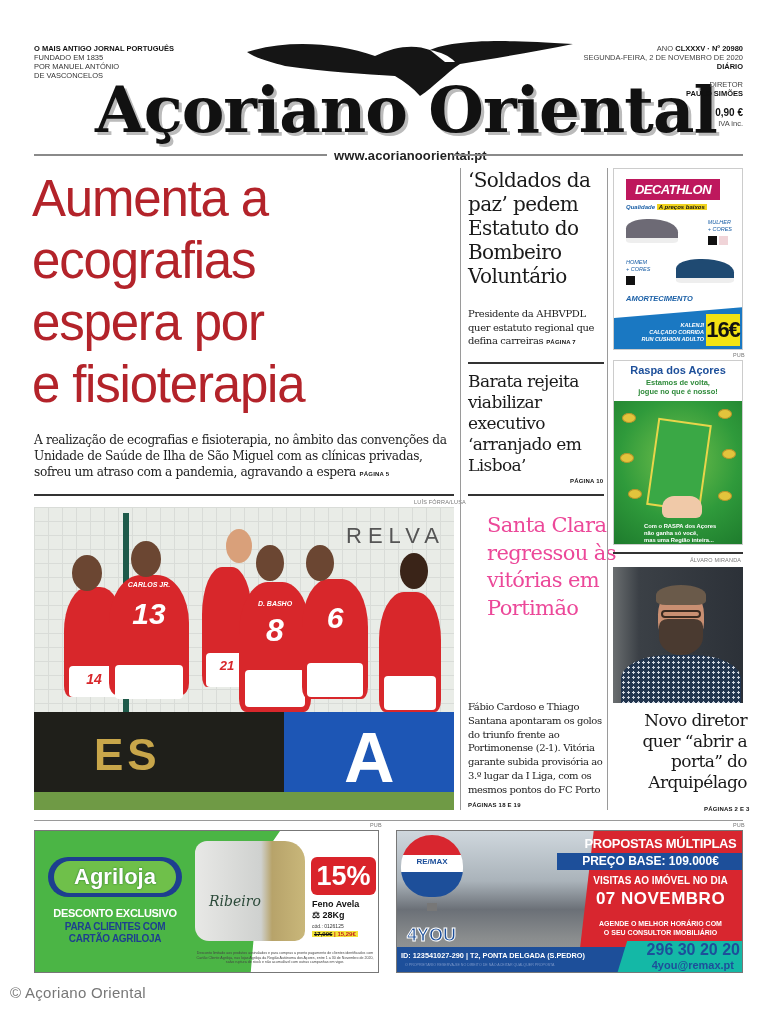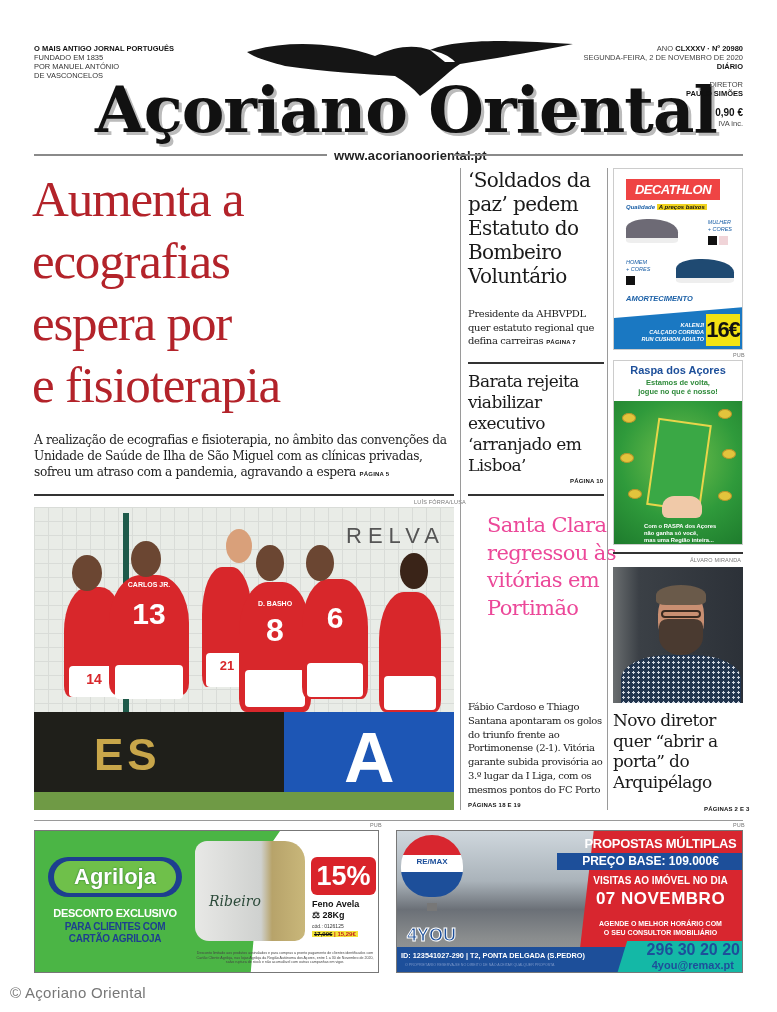--- a/index.html
+++ b/index.html
@@ -28,21 +28,21 @@
 
   .url-rule { left: 34px; top: 149px; width: 709px; height: 12px; }
   .url-rule .line { position: absolute; top: 5px; height: 2px; background: #8a8a8a; }
   .url-rule .line.l { left: 0; width: 293px; }
   .url-rule .line.r { right: 0; width: 290px; }
   .url-rule .url { position: absolute; left: 300px; top: -1px; font-size: 13px; font-weight: bold; color: #222; letter-spacing: 0.1px; }
 
   
   .lead-head {
     left: 32px; top: 168px; width: 420px;
-    font-family: Liberation Serif, serif; font-size: 51px; line-height: 62px;
+    font-family: Liberation Sans, sans-serif; font-size: 51px; line-height: 62px;
     color: #b3232a; font-weight: normal; letter-spacing: -1.2px;
   }
   .lead-head span { display: block; white-space: nowrap; }
   .lead-deck {
     left: 34px; top: 432px; width: 420px;
     font-family: "DejaVu Serif", serif; font-size: 12.2px; line-height: 16px; color: #222;
     letter-spacing: -0.35px;
   }
   .pg { font-family: "Liberation Sans", sans-serif; font-size: 6px; font-weight: bold; letter-spacing: 0.2px; text-transform: uppercase; color: #111; }
 
@@ -55,37 +55,37 @@
   .photo .net { position: absolute; inset: 0;
     background-image: linear-gradient(#d9dcd8 1px, transparent 1px), linear-gradient(90deg, #d9dcd8 1px, transparent 1px);
     background-size: 14px 14px; }
   .photo .post { position: absolute; left: 89px; top: 6px; width: 6px; height: 200px; background: #1e5a4a; }
   .photo .relva { position: absolute; left: 312px; top: 16px; font-size: 22px; letter-spacing: 6px; color: #555; }
   .photo .bn-left { position: absolute; left: 0; top: 205px; width: 260px; height: 90px; background: #1f1f1a; }
   .photo .bn-left .es { position: absolute; left: 60px; top: 18px; font-size: 44px; font-weight: bold; color: #c8a64a; letter-spacing: 4px; }
   .photo .bn-right { position: absolute; left: 250px; top: 205px; width: 170px; height: 90px; background: #1d56b5; }
   .photo .bn-right .a { position: absolute; left: 60px; top: 6px; font-size: 70px; font-weight: bold; color: #fff; }
   .photo .grass { position: absolute; left: 0; bottom: 0; width: 100%; height: 18px; background: #6f9a45; }
-  .player { position: absolute; border-radius: 40% 40% 10% 10%; background: #d8272b; }
+  .player { position: absolute; border-radius: 40% 40% 10% 10%; background: #d8272b; font-style: italic; }
   .player .shorts { position: absolute; left: 8%; width: 84%; height: 28%; background: #fff; border-radius: 4px; }
   .player .num { position: absolute; width: 100%; text-align: center; color: #fff; font-weight: bold; }
   .head { position: absolute; border-radius: 50%; background: #6b4632; }
   .h-serif { font-family: "DejaVu Serif", serif; color: #1a1a1a; letter-spacing: -0.6px; }
   .soldados-head { left: 468px; top: 168px; width: 136px; font-size: 20px; line-height: 24px; }
   .soldados-deck { left: 468px; top: 307px; width: 138px; font-family: "DejaVu Serif", serif; font-size: 10px; line-height: 13.5px; color: #222; letter-spacing: -0.35px; }
   .barata-head { left: 468px; top: 371px; width: 136px; font-size: 17px; line-height: 21px; }
   .barata-pg { left: 570px; top: 478px; }
   .santa-head { left: 487px; top: 512px; width: 136px; font-size: 21px; line-height: 27.5px; color: #ec4899; }
   .santa-deck { left: 468px; top: 700px; width: 140px; font-family: "DejaVu Serif", serif; font-size: 10px; line-height: 13.8px; color: #222; letter-spacing: -0.4px; }
 
   .vline { width: 1px; background: #9a9a9a; }
 
   
   .deca { left: 613px; top: 168px; width: 130px; height: 182px; background: #fff; border: 1px solid #ccc; overflow: hidden; }
-  .deca .logo { position: absolute; left: 12px; top: 10px; width: 94px; height: 21px; background: #ef4444; color: #fff; font-weight: bold; font-size: 13px; text-align: center; line-height: 21px; letter-spacing: -0.5px; font-style: italic; }
+  .deca .logo { position: absolute; left: 12px; top: 10px; width: 94px; height: 21px; background: #be185d; color: #fff; font-weight: bold; font-size: 13px; text-align: center; line-height: 21px; letter-spacing: -0.5px; font-style: italic; }
   .deca .qual { position: absolute; left: 12px; top: 35px; font-size: 6px; font-style: italic; font-weight: bold; color: #1a5fa6; }
   .deca .qual span { background: #f0d31e; color: #111; padding: 0 2px; }
   .deca .shoe1 { position: absolute; left: 12px; top: 50px; width: 52px; height: 24px; background: #6d6a75; border-radius: 40% 55% 10% 10%; border-bottom: 5px solid #eee; }
   .deca .shoe2 { position: absolute; left: 62px; top: 90px; width: 58px; height: 24px; background: #1f4a72; border-radius: 40% 55% 10% 10%; border-bottom: 5px solid #eee; }
   .deca .mulher { position: absolute; right: 10px; top: 50px; font-size: 5.5px; font-style: italic; color: #1a5fa6; text-align: left; line-height: 7px; }
   .deca .mulher .sw { display: inline-block; width: 9px; height: 9px; margin: 3px 2px 0 0; }
   .deca .homem { position: absolute; left: 12px; top: 90px; font-size: 5.5px; font-style: italic; color: #1a5fa6; line-height: 7px; }
   .deca .homem .sw { display: inline-block; width: 9px; height: 9px; margin-top: 3px; background: #111; }
   .deca .amort { position: absolute; left: 12px; top: 125px; font-size: 7.5px; font-weight: bold; font-style: italic; color: #1a5fa6; }
   .deca .band { position: absolute; left: 0; top: 138px; width: 130px; height: 44px; background: #1a78c2; clip-path: polygon(0 25%, 100% 0, 100% 100%, 0 100%); }
@@ -102,21 +102,21 @@
   .raspa .bottom { position: absolute; left: 30px; top: 122px; font-size: 5.8px; font-weight: bold; color: #fff; line-height: 7px; }
 
   .director-photo { left: 613px; top: 567px; width: 130px; height: 136px; overflow: hidden; background: #3a3f45; }
   .director-photo .bg { position: absolute; inset: 0; background: linear-gradient(90deg, #6a6e70 0%, #3b4046 20%, #2c3138 100%); }
   .director-photo .face { position: absolute; left: 45px; top: 22px; width: 46px; height: 56px; border-radius: 45% 45% 40% 40%; background: #c98f72; }
   .director-photo .hair { position: absolute; left: 43px; top: 18px; width: 50px; height: 20px; border-radius: 50% 50% 20% 20%; background: #6a5a4a; }
   .director-photo .beard { position: absolute; left: 46px; top: 52px; width: 44px; height: 36px; border-radius: 20% 20% 50% 50%; background: #4a3a30; }
   .director-photo .glasses { position: absolute; left: 48px; top: 43px; width: 40px; height: 8px; border: 2px solid #3a2a20; border-radius: 4px; }
   .director-photo .sweater { position: absolute; left: 8px; top: 88px; width: 120px; height: 60px; border-radius: 40% 40% 0 0; background: #23364f;
     background-image: radial-gradient(#cfd6e0 1px, transparent 1.2px); background-size: 5px 5px; }
-  .novo-head { left: 613px; top: 710px; width: 134px; font-size: 17px; line-height: 20.5px; }
+  .novo-head { left: 613px; top: 710px; width: 134px; font-size: 17px; line-height: 20.5px; text-align: right; }
 
   
   .agri { left: 34px; top: 830px; width: 345px; height: 143px; background: #fff; border: 1px solid #777; overflow: hidden; }
   .agri .green { position: absolute; left: 0; top: 0; width: 245px; height: 143px; background: #4bb545; clip-path: polygon(0 0, 100% 0, 92% 20%, 88% 100%, 0 100%); }
   .agri .logo { position: absolute; left: 13px; top: 26px; width: 134px; height: 40px; background: #1d3f8f; border-radius: 20px; }
   .agri .logo span { position: absolute; left: 6px; top: 4px; width: 122px; height: 32px; border-radius: 16px; background: #6fc04a; color: #fff; font-weight: bold; font-size: 22px; text-align: center; line-height: 32px; text-shadow: 0 0 2px #1d6b2a; }
   .agri .d1 { position: absolute; left: 0; top: 76px; width: 160px; text-align: center; font-size: 11px; font-weight: bold; color: #fff; letter-spacing: -0.3px; }
   .agri .d2 { position: absolute; left: 0; top: 90px; width: 160px; text-align: center; font-size: 10px; font-weight: bold; color: #1d3f8f; line-height: 12px; letter-spacing: -0.3px; }
   .agri .bale { position: absolute; left: 160px; top: 10px; width: 110px; height: 100px; background: linear-gradient(90deg, #e8e8e6 0%, #cfd1cf 60%, #b7a36a 70%, #c9b77a 100%); border-radius: 12px 20px 10px 14px; }
   .agri .bale span { position: absolute; left: 14px; top: 52px; font-family: "DejaVu Serif", serif; font-style: italic; font-size: 14px; color: #2c4a3a; }

